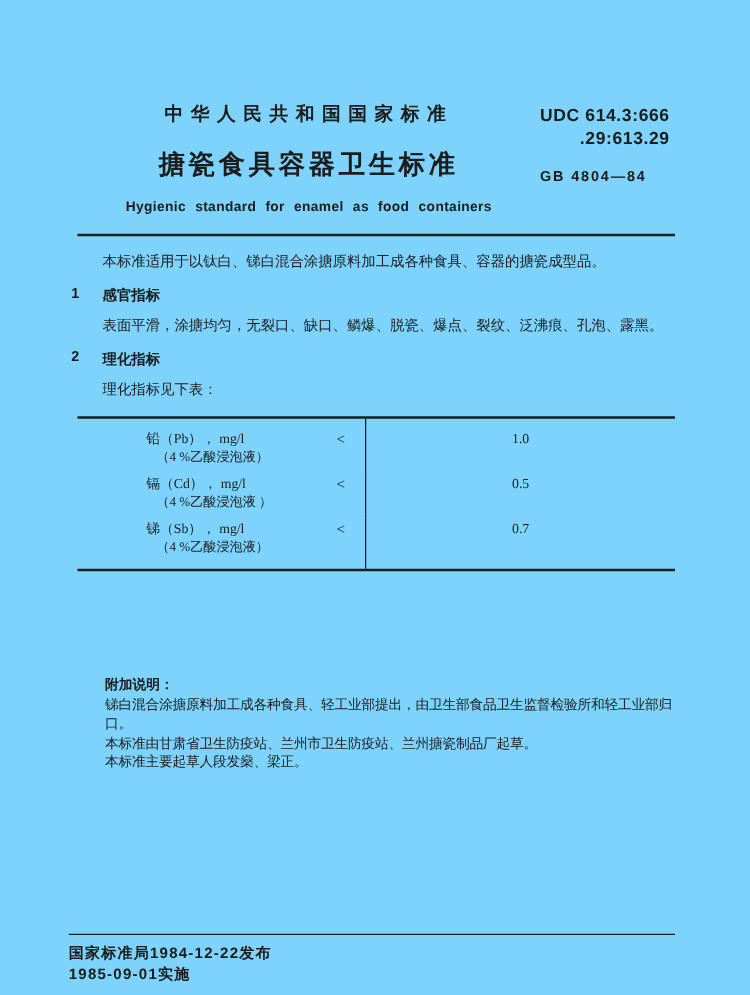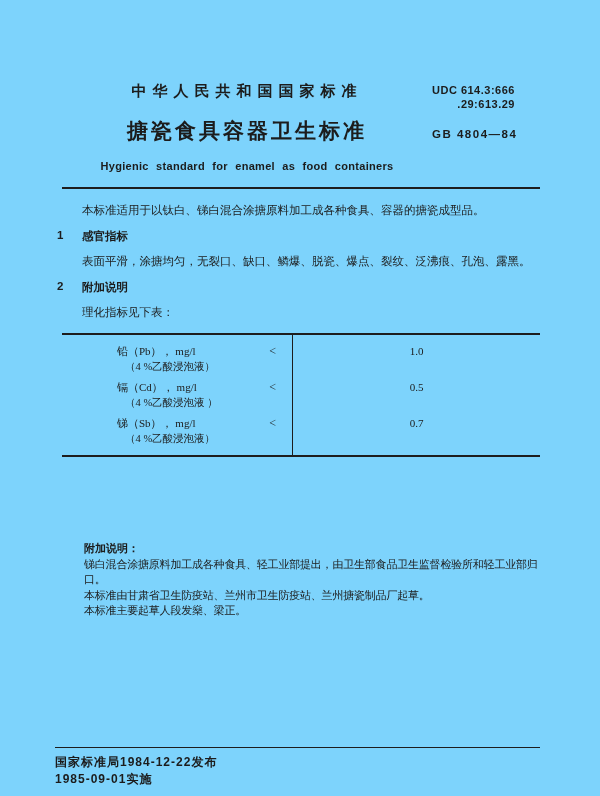--- a/index.html
+++ b/index.html
@@ -18,21 +18,21 @@
   .header-row { display:flex; margin-top:82px; }
   .header-main { width:370px; text-align:center; }
   .header-right { flex:1; text-align:left; padding-top:2px; }
   .gov-title {
     font-size:15px; font-weight:bold; letter-spacing:6px;
     font-family:"Liberation Sans","DejaVu Sans",sans-serif;
     white-space:nowrap;
   }
   .udc {
     display:inline-block; text-align:right;
-    font-size:11px; font-weight:bold; line-height:1.25;
+    font-size:14px; font-weight:bold; line-height:1.25;
     font-family:"Liberation Sans","DejaVu Sans",sans-serif;
     letter-spacing:0.5px;
   }
   .doc-title {
     margin-top:16px;
     font-size:21px; font-weight:bold; letter-spacing:3px;
     font-family:"Liberation Sans","DejaVu Sans",sans-serif;
     white-space:nowrap;
   }
   .gb-no {
@@ -127,21 +127,21 @@
     <div class="para scope">本标准适用于以钛白、锑白混合涂搪原料加工成各种食具、容器的搪瓷成型品。</div>
 
     <div class="section-head">
       <span class="section-no">1</span>
       <span>感官指标</span>
     </div>
     <div class="para section-body">表面平滑，涂搪均匀，无裂口、缺口、鳞爆、脱瓷、爆点、裂纹、泛沸痕、孔泡、露黑。</div>
 
     <div class="section-head">
       <span class="section-no">2</span>
-      <span>附加说明</span>
+      <span>理化指标</span>
     </div>
     <div class="para section-body">理化指标见下表：</div>
 
     <div class="spec-table">
 
       <div class="t-row">
         <div class="t-c1">
           <div class="row-item">
             <span>铅（Pb）， mg/l</span>
             <span class="row-op">&lt;</span>

